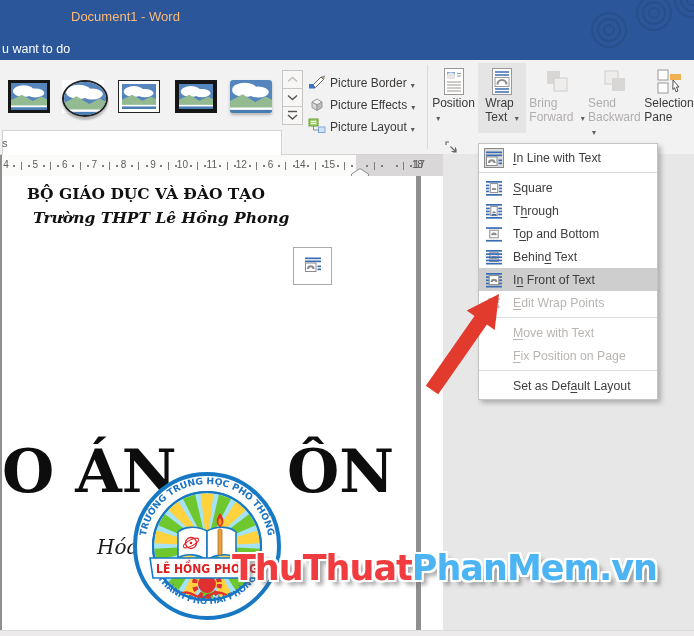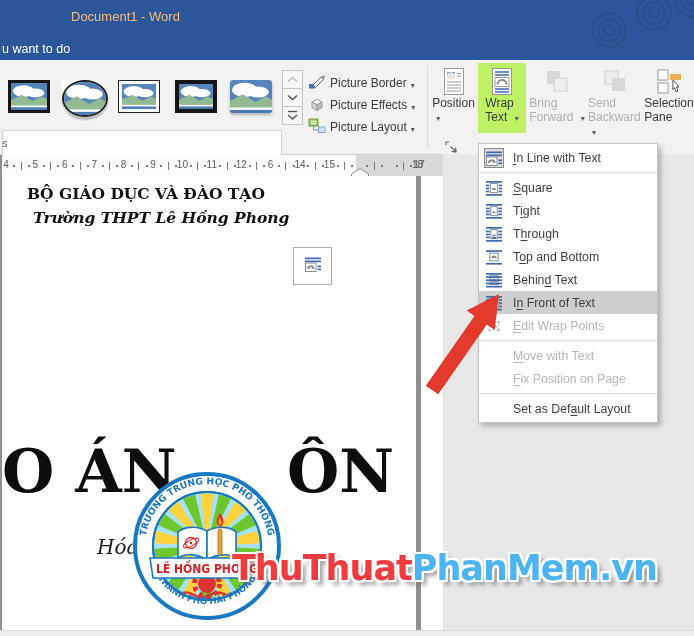--- a/index.html
+++ b/index.html
@@ -25,21 +25,21 @@
   .gbtn{width:21px;height:19px;box-sizing:border-box;border:1px solid #c8c6c4;background:#f8f7f6;margin-top:-1px;display:flex;align-items:center;justify-content:center;cursor:pointer;}
   .picbtns{position:absolute;left:308px;top:68px;}
   .picbtn{display:flex;align-items:flex-end;height:22px;font-size:12px;color:#3b3a39;cursor:pointer;white-space:nowrap;}
   .picbtn .ic{width:18px;height:16px;margin-right:4px;}
   .dd{color:#5f5d5b;font-size:8px;margin-left:4px;}
   .vsep{position:absolute;top:65px;width:1px;height:84px;background:#dddbd9;}
   .arrbtn{position:absolute;top:63px;height:70px;display:flex;flex-direction:column;align-items:center;cursor:pointer;}
   .arrbtn .bicon{margin-top:5px;height:28px;}
   .arrbtn .blabel{font-size:12px;line-height:14px;text-align:left;color:#3b3a39;}
   .arrbtn.disabled .blabel{color:#b0aeac;cursor:default;}
-  .arrbtn.pressed{background:#bef264;}
+  .arrbtn.pressed{background:#e5e5e5;}
   .grouplabel{position:absolute;left:2px;top:137px;font-size:11px;color:#5f5d5b;}
   .launcher{position:absolute;left:445px;top:139px;cursor:pointer;}
   
   .ruler{position:absolute;left:0;top:155px;width:444px;height:21px;background:#fbfbfa;border-bottom:1px solid #d9d7d5;}
   .ruler .gz{position:absolute;left:356px;top:0;width:88px;height:21px;background:#d9d7d8;}
   .rnum{position:absolute;top:4px;font-size:10px;color:#5c5c5c;transform:translateX(-50%);}
   .rdot{position:absolute;top:10px;width:2px;height:2px;background:#7c7c7c;}
   .rtick{position:absolute;top:7px;width:1px;height:8px;background:#7c7c7c;}
   .rmarker{position:absolute;left:351px;top:10px;}
   
@@ -435,37 +435,20 @@
             <rect x="0" y="1" width="16" height="1.7" fill="#3a6cb4"></rect>
             <rect x="0" y="14" width="16" height="1.7" fill="#3a6cb4"></rect>
             <rect x="0" y="4.6" width="3.8" height="1.7" fill="#3a6cb4"></rect>
             <rect x="0" y="7.6" width="3.8" height="1.7" fill="#3a6cb4"></rect>
             <rect x="0" y="10.6" width="3.8" height="1.7" fill="#3a6cb4"></rect>
             <rect x="12.2" y="4.6" width="3.8" height="1.7" fill="#3a6cb4"></rect>
             <rect x="12.2" y="7.6" width="3.8" height="1.7" fill="#3a6cb4"></rect>
             <rect x="12.2" y="10.6" width="3.8" height="1.7" fill="#3a6cb4"></rect>
             <rect x="4.8" y="3.6" width="6.4" height="9" fill="#fff" stroke="#8c8c8c"></rect>
             <path d="M7.3 10.1 A0.7000000000000002 0.7000000000000002 0 0 1 8.7 10.1" fill="none" stroke="#8c8c8c" stroke-width="2.2"></path>
-          </svg>
-        </span>
-        <span class="mlabel">T<u>i</u>ght</span>
-      </div>
-      <div class="mitem">
-        <span class="iconwrap">
-          <svg width="16" height="16" viewBox="0 0 16 16">
-            <rect x="0" y="1" width="16" height="1.7" fill="#3a6cb4"></rect>
-            <rect x="0" y="14" width="16" height="1.7" fill="#3a6cb4"></rect>
-            <rect x="0" y="4.6" width="3.8" height="1.7" fill="#3a6cb4"></rect>
-            <rect x="0" y="7.6" width="3.8" height="1.7" fill="#3a6cb4"></rect>
-            <rect x="0" y="10.6" width="3.8" height="1.7" fill="#3a6cb4"></rect>
-            <rect x="12.2" y="4.6" width="3.8" height="1.7" fill="#3a6cb4"></rect>
-            <rect x="12.2" y="7.6" width="3.8" height="1.7" fill="#3a6cb4"></rect>
-            <rect x="12.2" y="10.6" width="3.8" height="1.7" fill="#3a6cb4"></rect>
-            <rect x="4.8" y="3.6" width="6.4" height="9" fill="#fff" stroke="#8c8c8c"></rect>
-            <path d="M7.3 10.1 A0.7000000000000002 0.7000000000000002 0 0 1 8.7 10.1" fill="none" stroke="#8c8c8c" stroke-width="2.2"></path>
             <rect x="5.8" y="10.9" width="4.4" height="1.7" fill="#3a6cb4"></rect>
           </svg>
         </span>
         <span class="mlabel">T<u>h</u>rough</span>
       </div>
       <div class="mitem">
         <span class="iconwrap">
           <svg width="16" height="16" viewBox="0 0 16 16">
             <rect x="0" y="1.2" width="16" height="1.7" fill="#3a6cb4"></rect>
             <rect x="0" y="13.9" width="16" height="1.7" fill="#3a6cb4"></rect>

